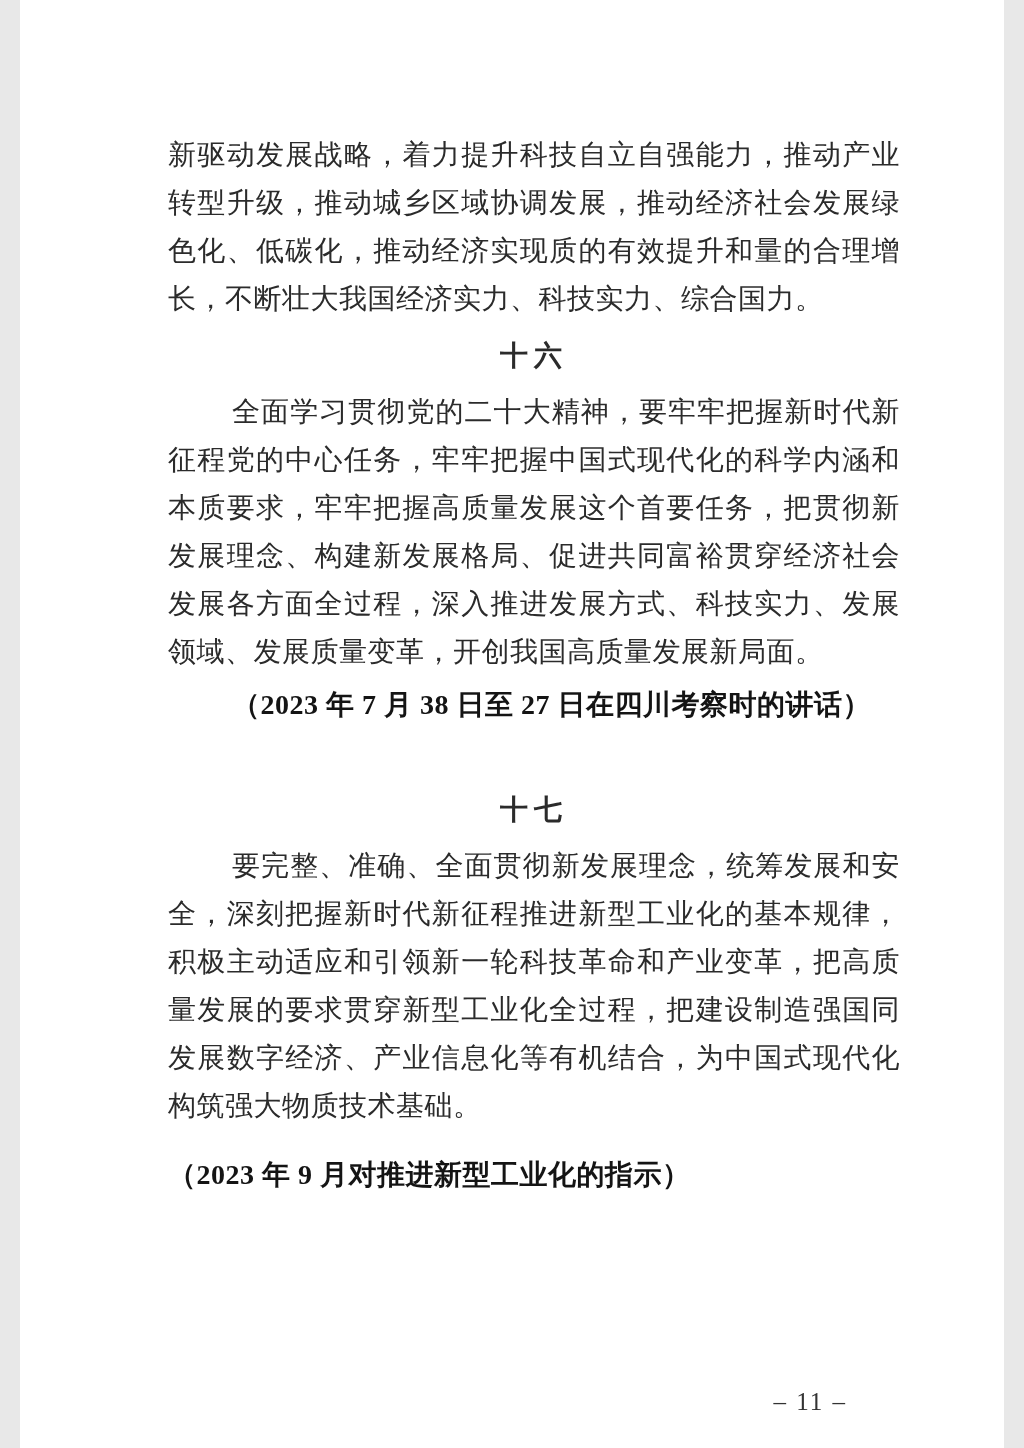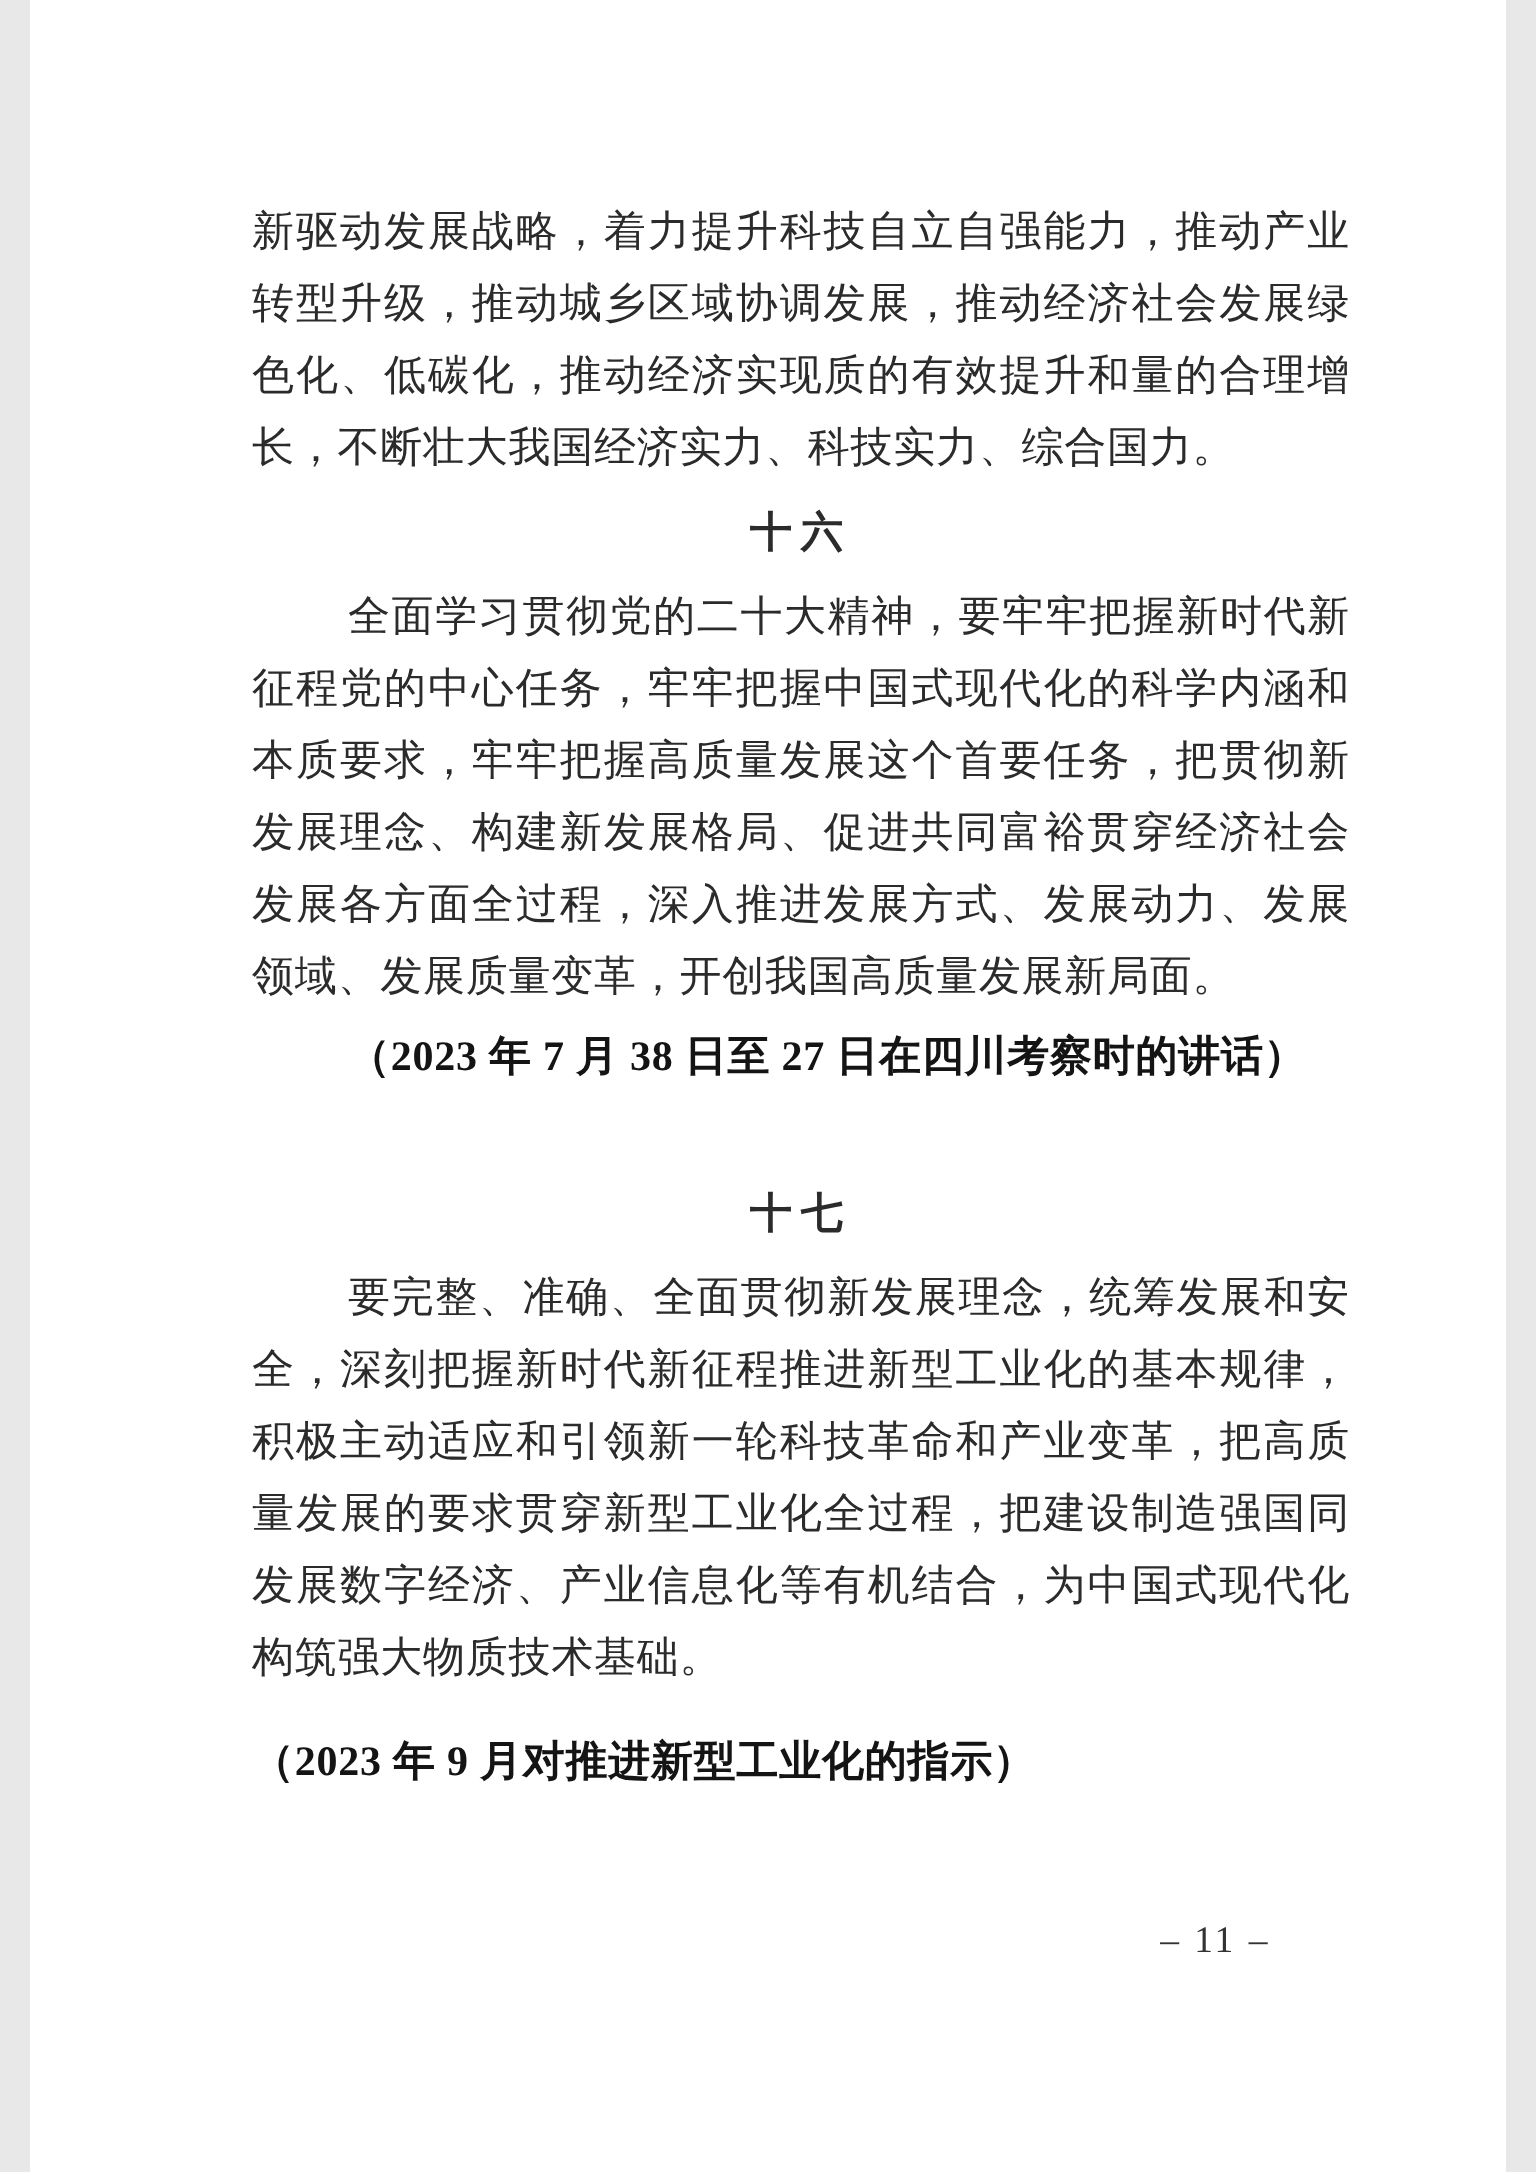--- a/index.html
+++ b/index.html
@@ -58,41 +58,41 @@
     font-weight: 700;
     text-align: center;
     letter-spacing: 6px;
     color: #2b2b2b;
   }
   .blank-line {
     height: 48px;
   }
   .page-number {
     position: absolute;
-    top: 1278px;
+    top: 1386px;
     right: 157px;
     font-size: 25px;
     line-height: 32px;
     letter-spacing: 2px;
     color: #333333;
     font-weight: 400;
   }
 </style>
 </head>
 <body>
 
 <div class="page">
   <div class="content">
 
     <p class="para">新驱动发展战略，着力提升科技自立自强能力，推动产业转型升级，推动城乡区域协调发展，推动经济社会发展绿色化、低碳化，推动经济实现质的有效提升和量的合理增长，不断壮大我国经济实力、科技实力、综合国力。</p>
 
 
     <h3 class="section-header">十六</h3>
 
-    <p class="para indent">全面学习贯彻党的二十大精神，要牢牢把握新时代新征程党的中心任务，牢牢把握中国式现代化的科学内涵和本质要求，牢牢把握高质量发展这个首要任务，把贯彻新发展理念、构建新发展格局、促进共同富裕贯穿经济社会发展各方面全过程，深入推进发展方式、发展动力、发展领域、发展质量变革，开创我国高质量发展新局面。</p>
+    <p class="para indent">全面学习贯彻党的二十大精神，要牢牢把握新时代新征程党的中心任务，牢牢把握中国式现代化的科学内涵和本质要求，牢牢把握高质量发展这个首要任务，把贯彻新发展理念、构建新发展格局、促进共同富裕贯穿经济社会发展各方面全过程，深入推进发展方式、科技实力、发展领域、发展质量变革，开创我国高质量发展新局面。</p>
 
     <p class="citation">（2023 年 7 月 38 日至 27 日在四川考察时的讲话）</p>
 
     <div class="blank-line"></div>
 
     <h3 class="section-header">十七</h3>
 
     <p class="para indent">要完整、准确、全面贯彻新发展理念，统筹发展和安全，深刻把握新时代新征程推进新型工业化的基本规律，积极主动适应和引领新一轮科技革命和产业变革，把高质量发展的要求贯穿新型工业化全过程，把建设制造强国同发展数字经济、产业信息化等有机结合，为中国式现代化构筑强大物质技术基础。</p>
 
     <p class="citation align-right">（2023 年 9 月对推进新型工业化的指示）</p>

